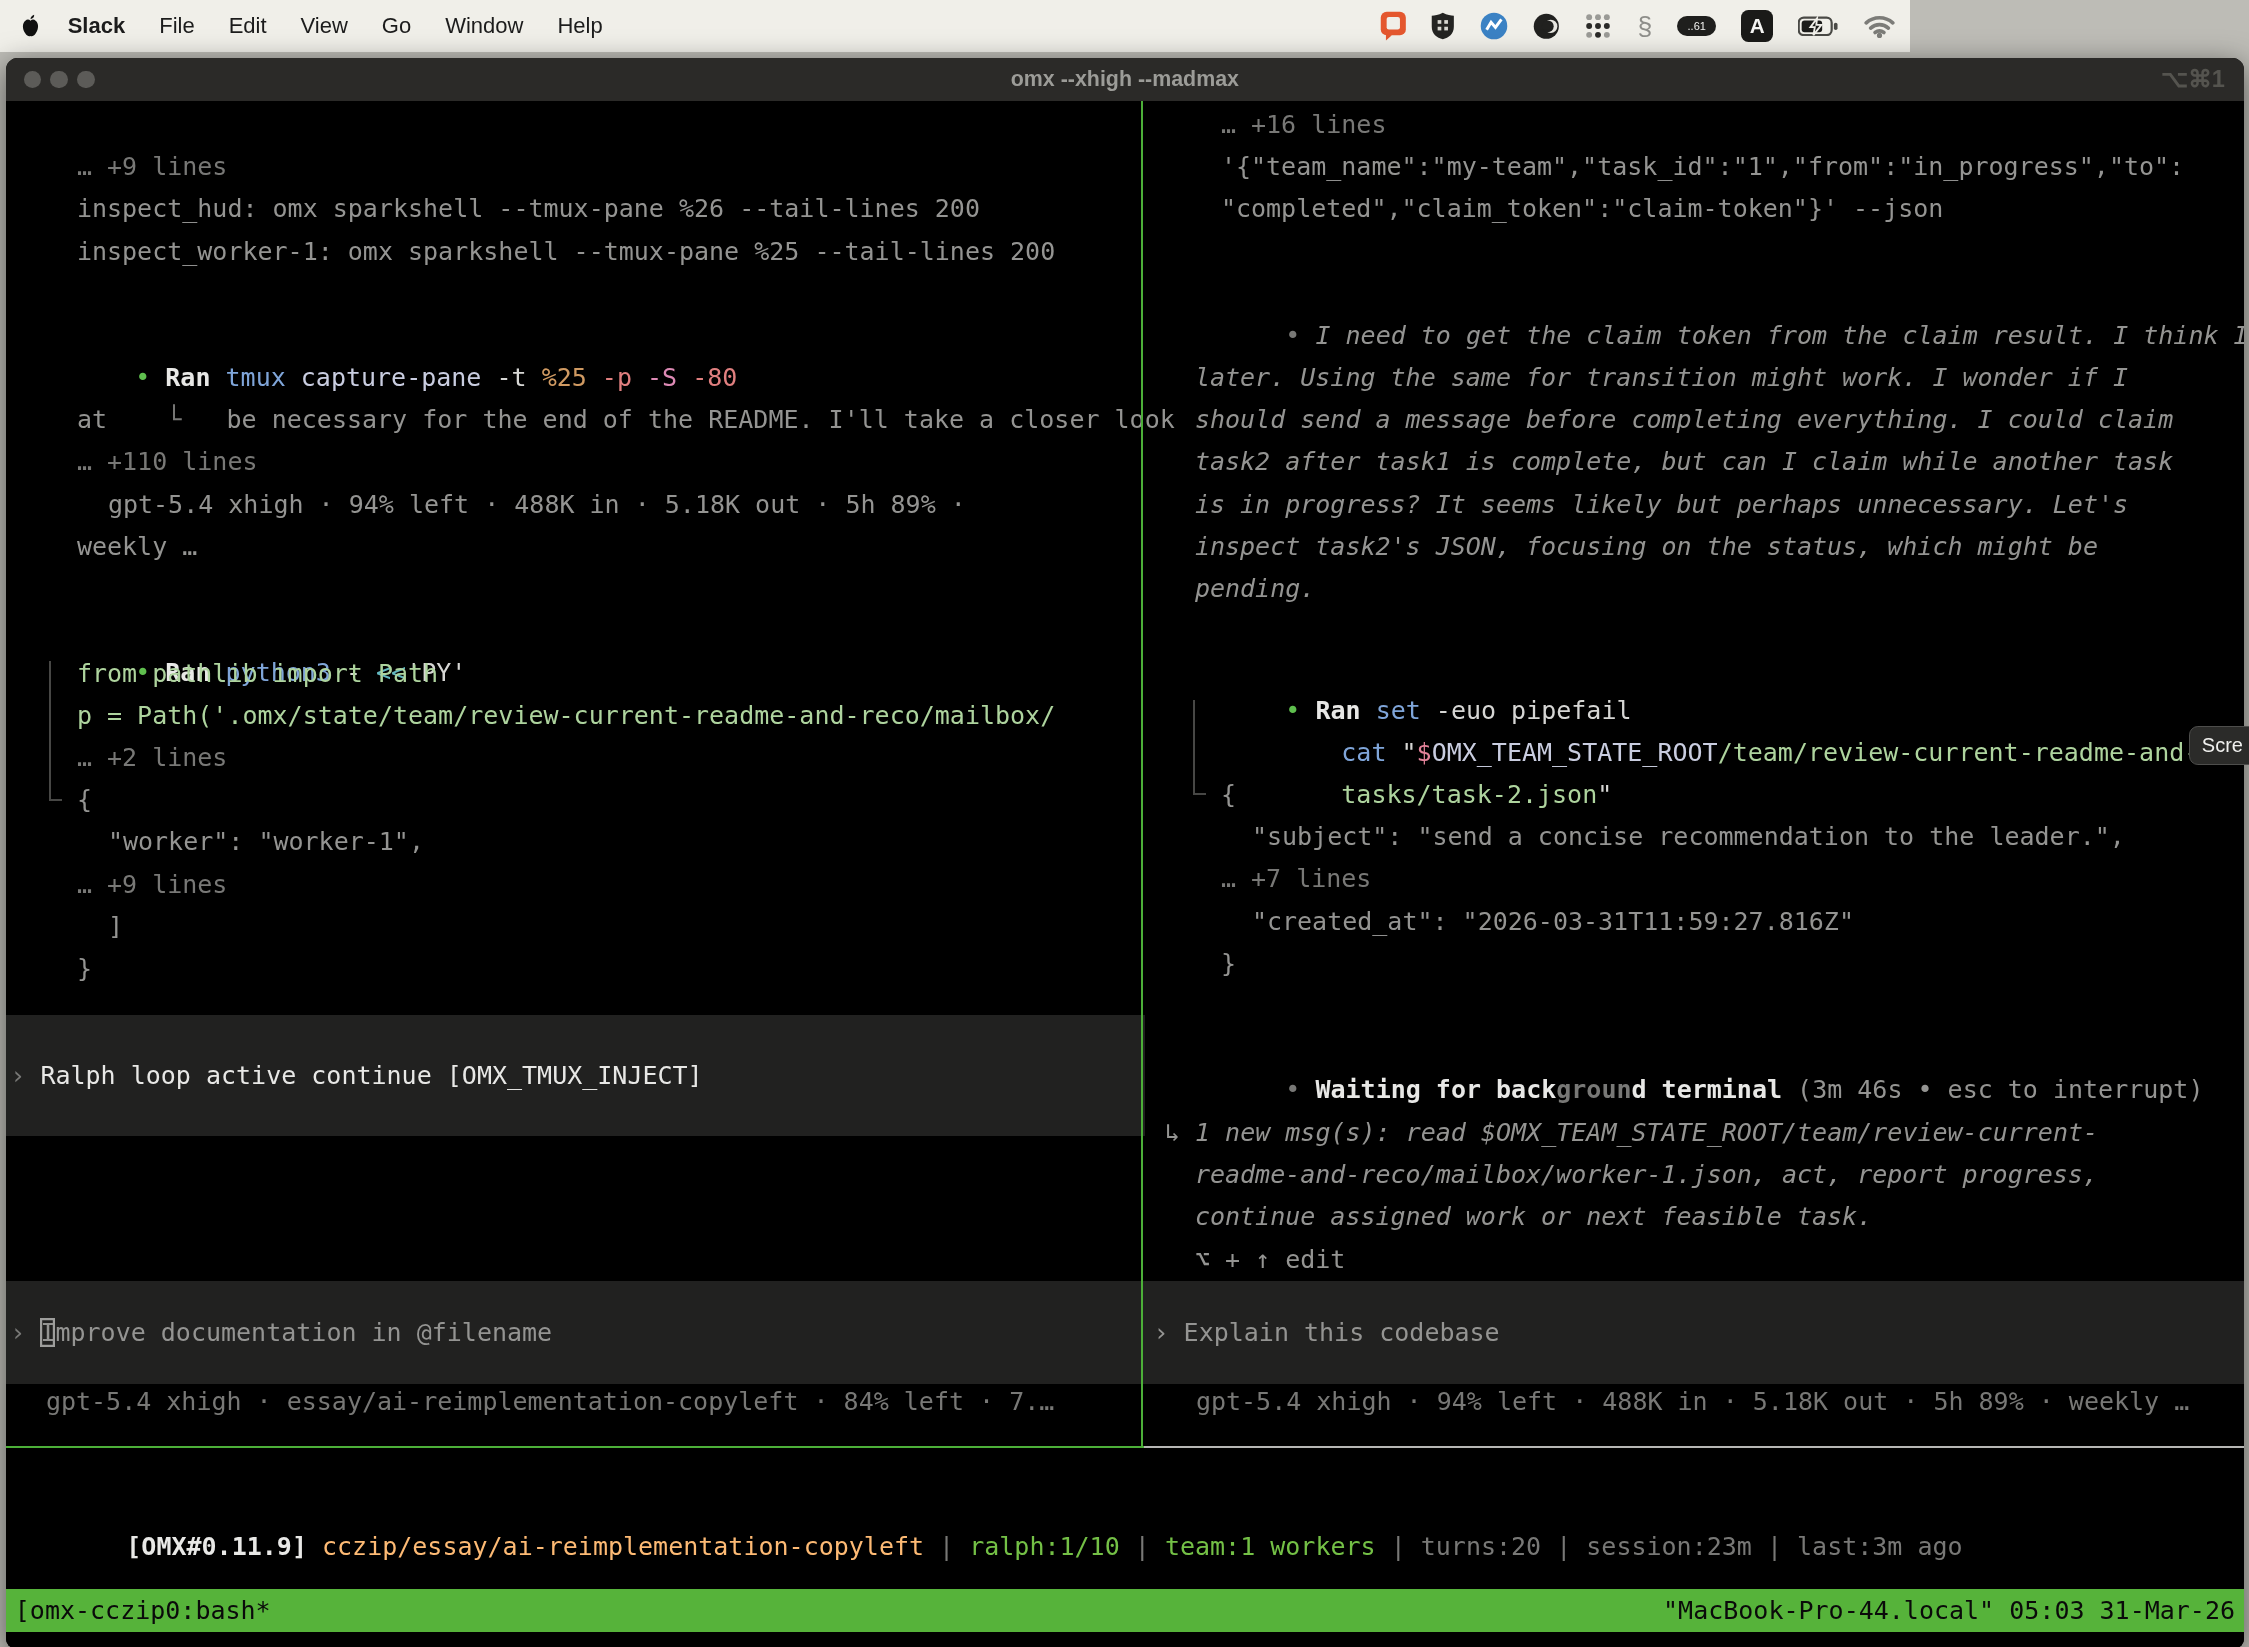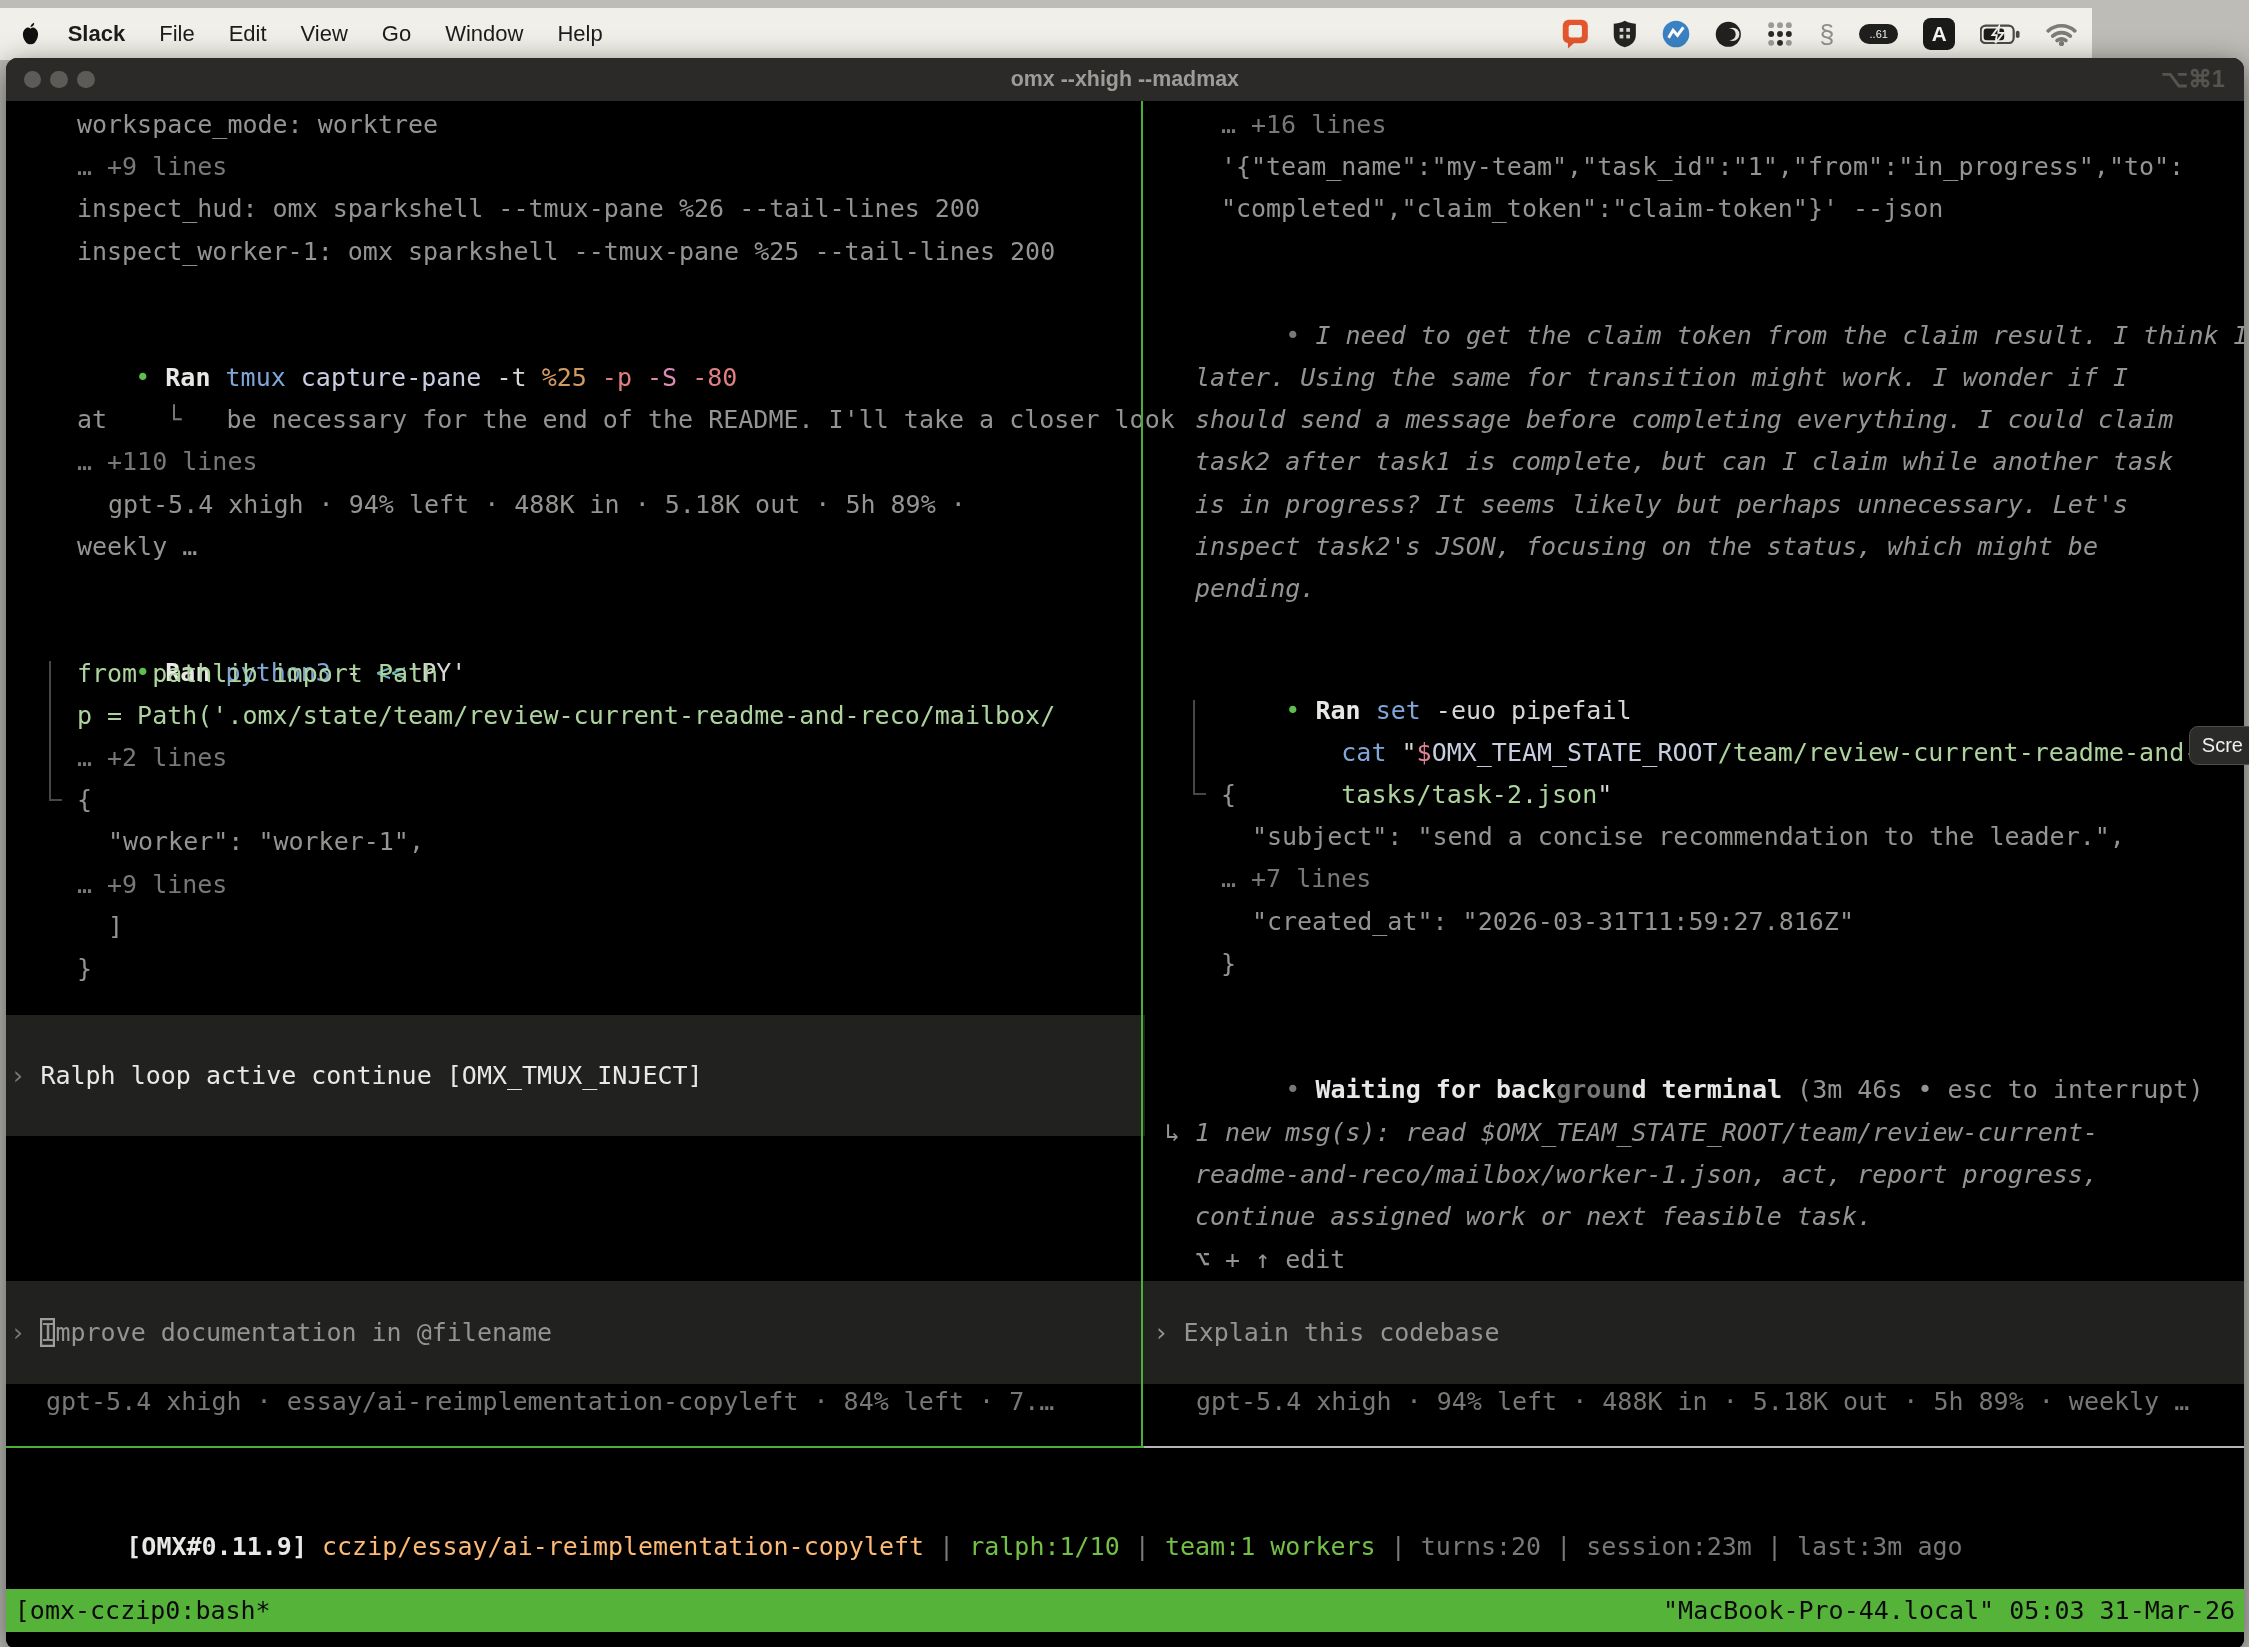--- a/index.html
+++ b/index.html
@@ -1,18 +1,18 @@
 <!DOCTYPE html>
 <html style="font-size:11.8px"><head>
 <meta charset="utf-8">
 <style>
   html,body{margin:0;padding:0;background:#c9c8c2;}
   .screen{position:relative;width:2250px;height:1648px;overflow:hidden;background:#bdbcb6;font-family:"Liberation Sans",sans-serif;}
   
-  .menubar{position:absolute;left:0;top:8px;width:2092px;height:52px;background:#f0efe9;display:flex;align-items:center;padding:0 14.8px 0 20.7px;box-sizing:border-box;font-size:22px;color:#1c1c1c;}
+  .menubar{position:absolute;left:0;top:0;width:1910px;height:52px;background:#f0efe9;display:flex;align-items:center;padding:0 14.8px 0 20.7px;box-sizing:border-box;font-size:22px;color:#1c1c1c;}
   .menubar .app{font-weight:bold;margin:0 34px 0 28px;}
   .menubar .mitem{margin-right:34px;}
   .mstatus{margin-left:auto;display:flex;align-items:center;gap:25px;}
   .badge61{background:#1f1f1d;color:#f2f2f0;border-radius:16px;padding:4.4px 10.3px;font-size:11px;}
   .badgeA{background:#1a1a18;color:#f5f5f3;border-radius:7.4px;width:32px;height:32px;display:flex;align-items:center;justify-content:center;font-weight:bold;font-size:20.7px;}
   .sect{font-size:26.6px;color:#8e8e8a;}
   
   .window{position:absolute;left:5.9px;top:58px;width:2238px;height:1590px;background:#000;border-radius:11.8px 11.8px 8.9px 8.9px;overflow:hidden;box-shadow:0 7.4px 29.5px rgba(0,0,0,.55);}
   .titlebar{position:absolute;left:0;top:0;width:100%;height:43px;background:#2b2a28;}
   .tl{position:absolute;top:12.5px;width:17.7px;height:17.7px;border-radius:50%;background:#5c5b58;}
@@ -115,21 +115,20 @@
     <div class="titlebar">
       <span class="tl" style="left:17.7px"></span>
       <span class="tl" style="left:44px"></span>
       <span class="tl" style="left:71px"></span>
       <div class="wtitle">omx --xhigh --madmax</div>
       <div class="wshort">⌥⌘1</div>
     </div>
 
     <div class="term">
 
-      <div class="ln" style="left:71px;top:3px">workspace_mode: worktree</div>
       <div class="ln dim" style="left:71px;top:45px">… +9 lines</div>
       <div class="ln" style="left:71px;top:87px">inspect_hud: omx sparkshell --tmux-pane %26 --tail-lines 200</div>
       <div class="ln" style="left:71px;top:130px">inspect_worker-1: omx sparkshell --tmux-pane %25 --tail-lines 200</div>
 
       <div class="ln" style="left:8.9px;top:214px">
         <span class="grn">•</span><span class="wt b"> Ran </span><span class="blue">tmux</span><span class="lav"> capture-pane</span><span class="lt"> -t</span><span class="org"> %25</span><span class="red"> -p</span><span class="pnk"> -S</span><span class="red"> -80</span>
       </div>
       <div class="ln" style="left:40px;top:256px">
         <span class="dim">└   </span><span class="gray">be necessary for the end of the README. I'll take a closer look</span>
       </div>

